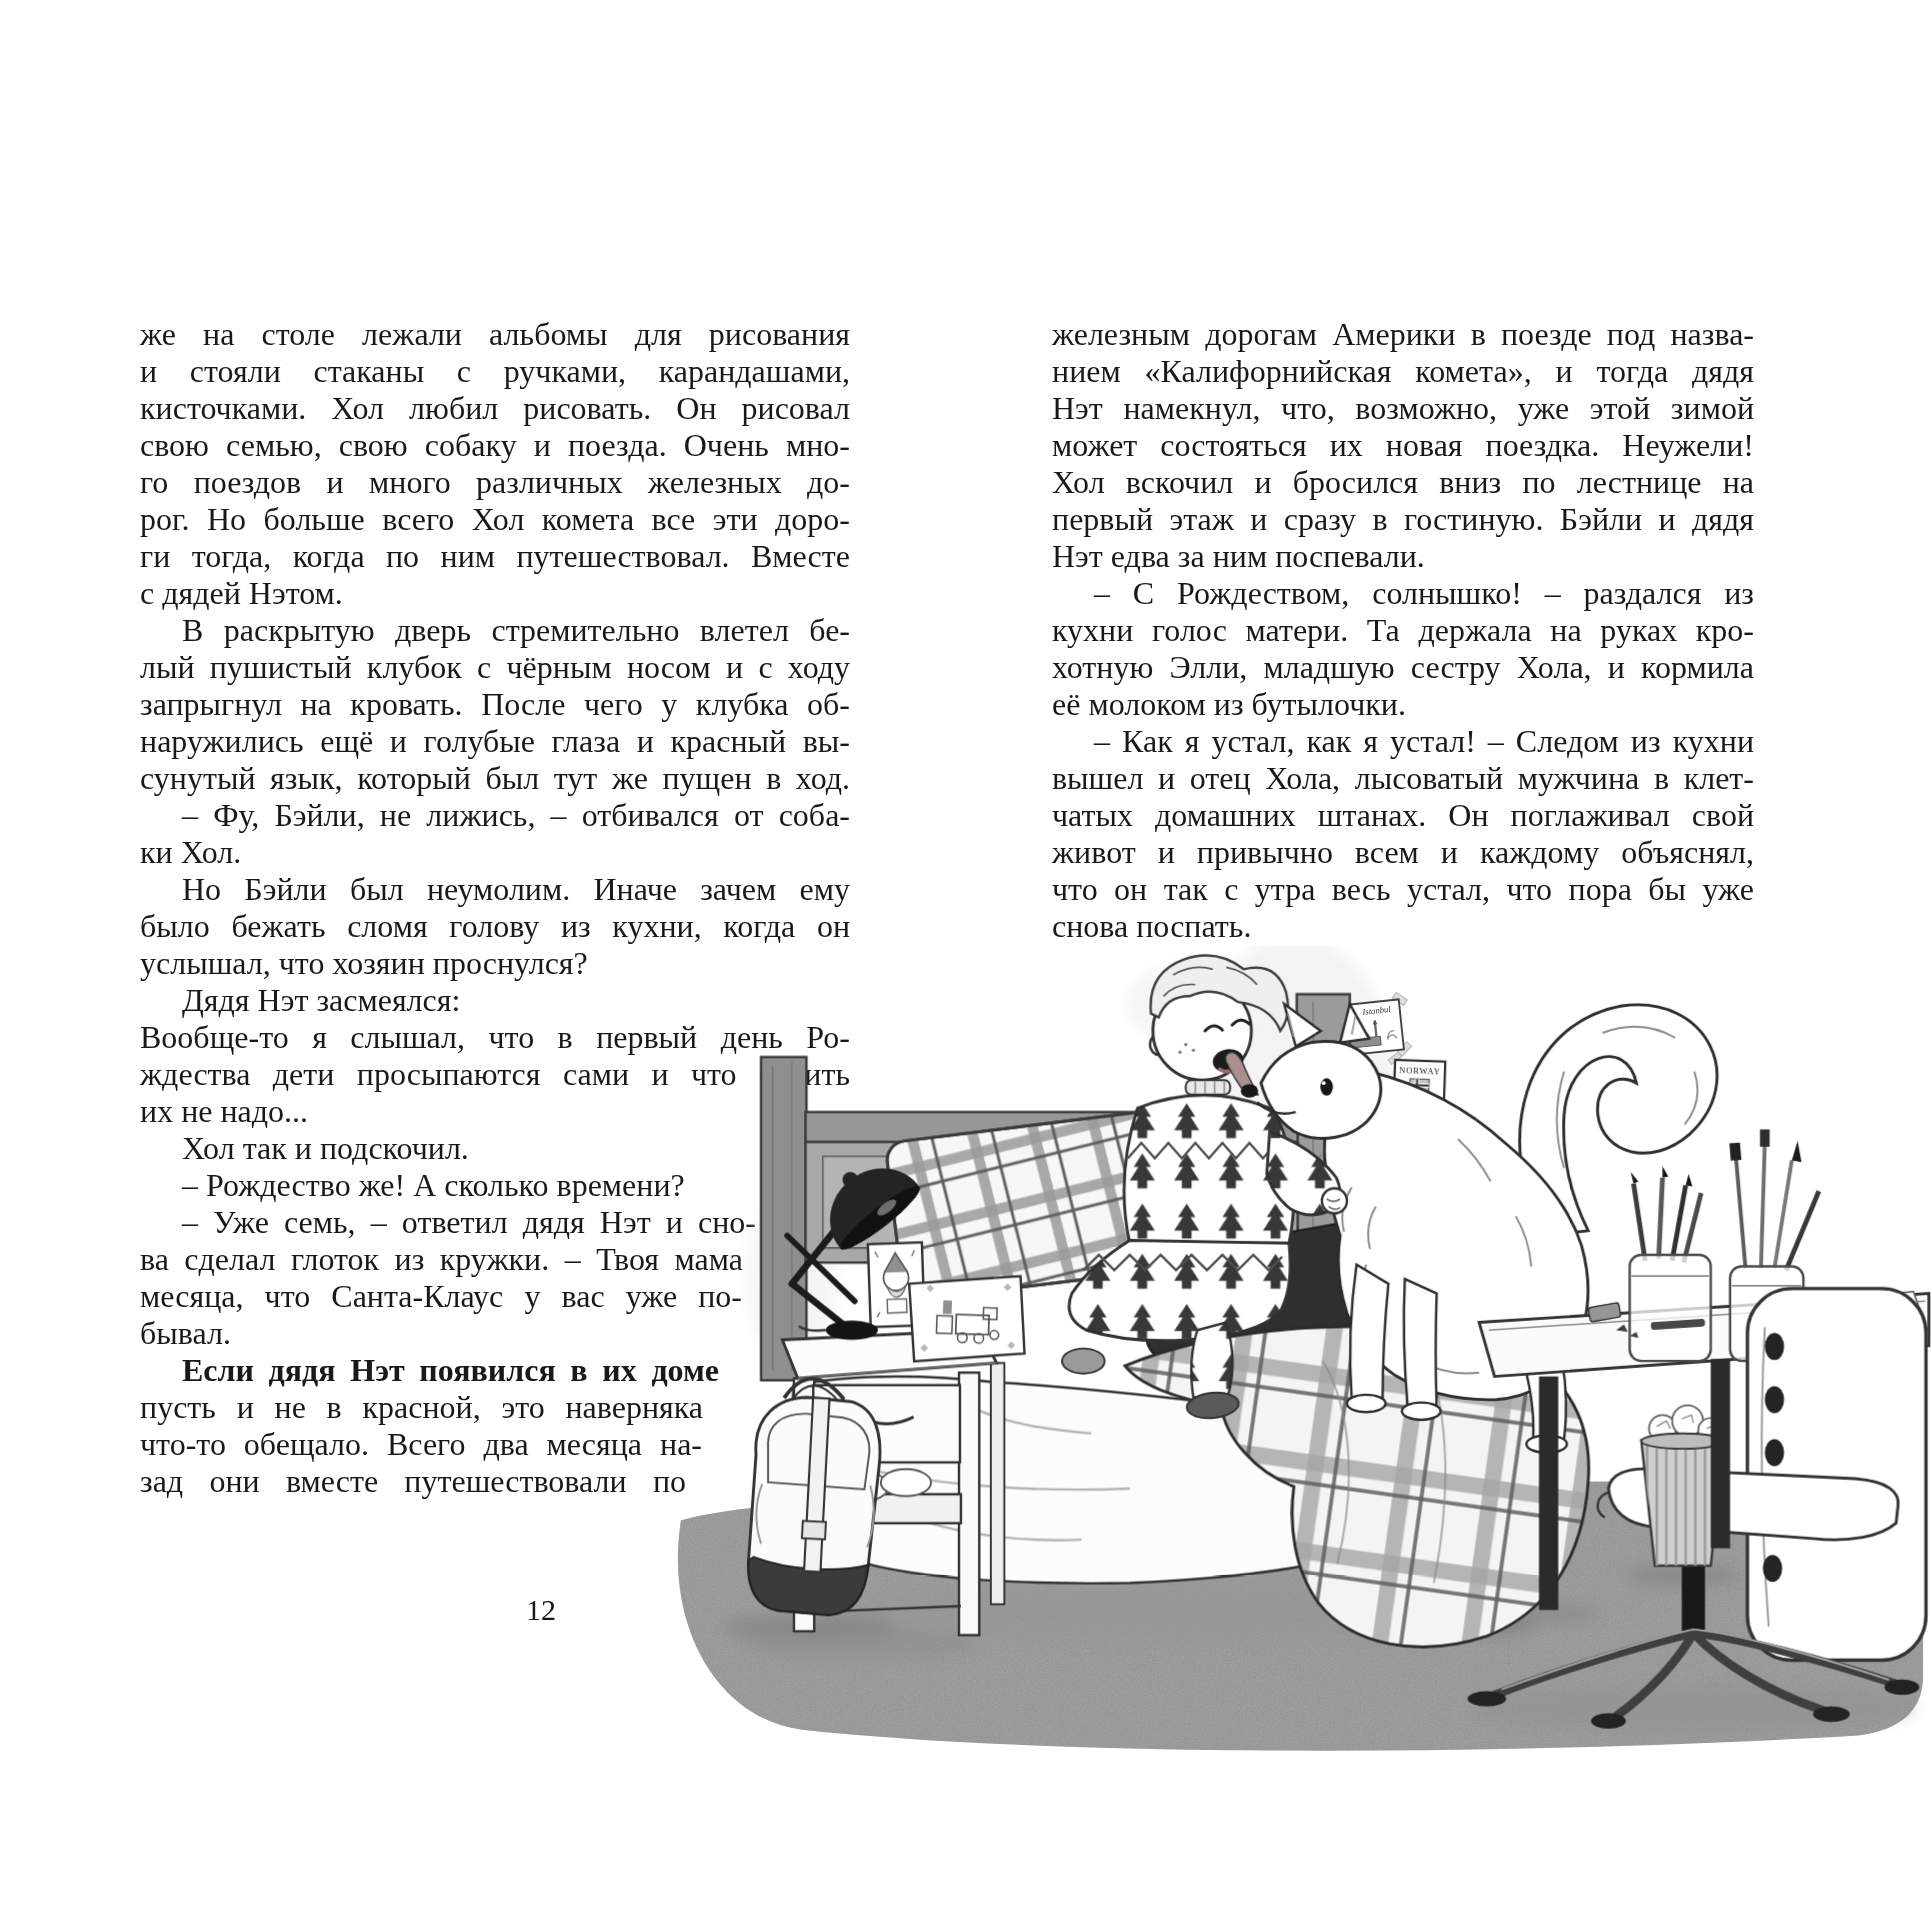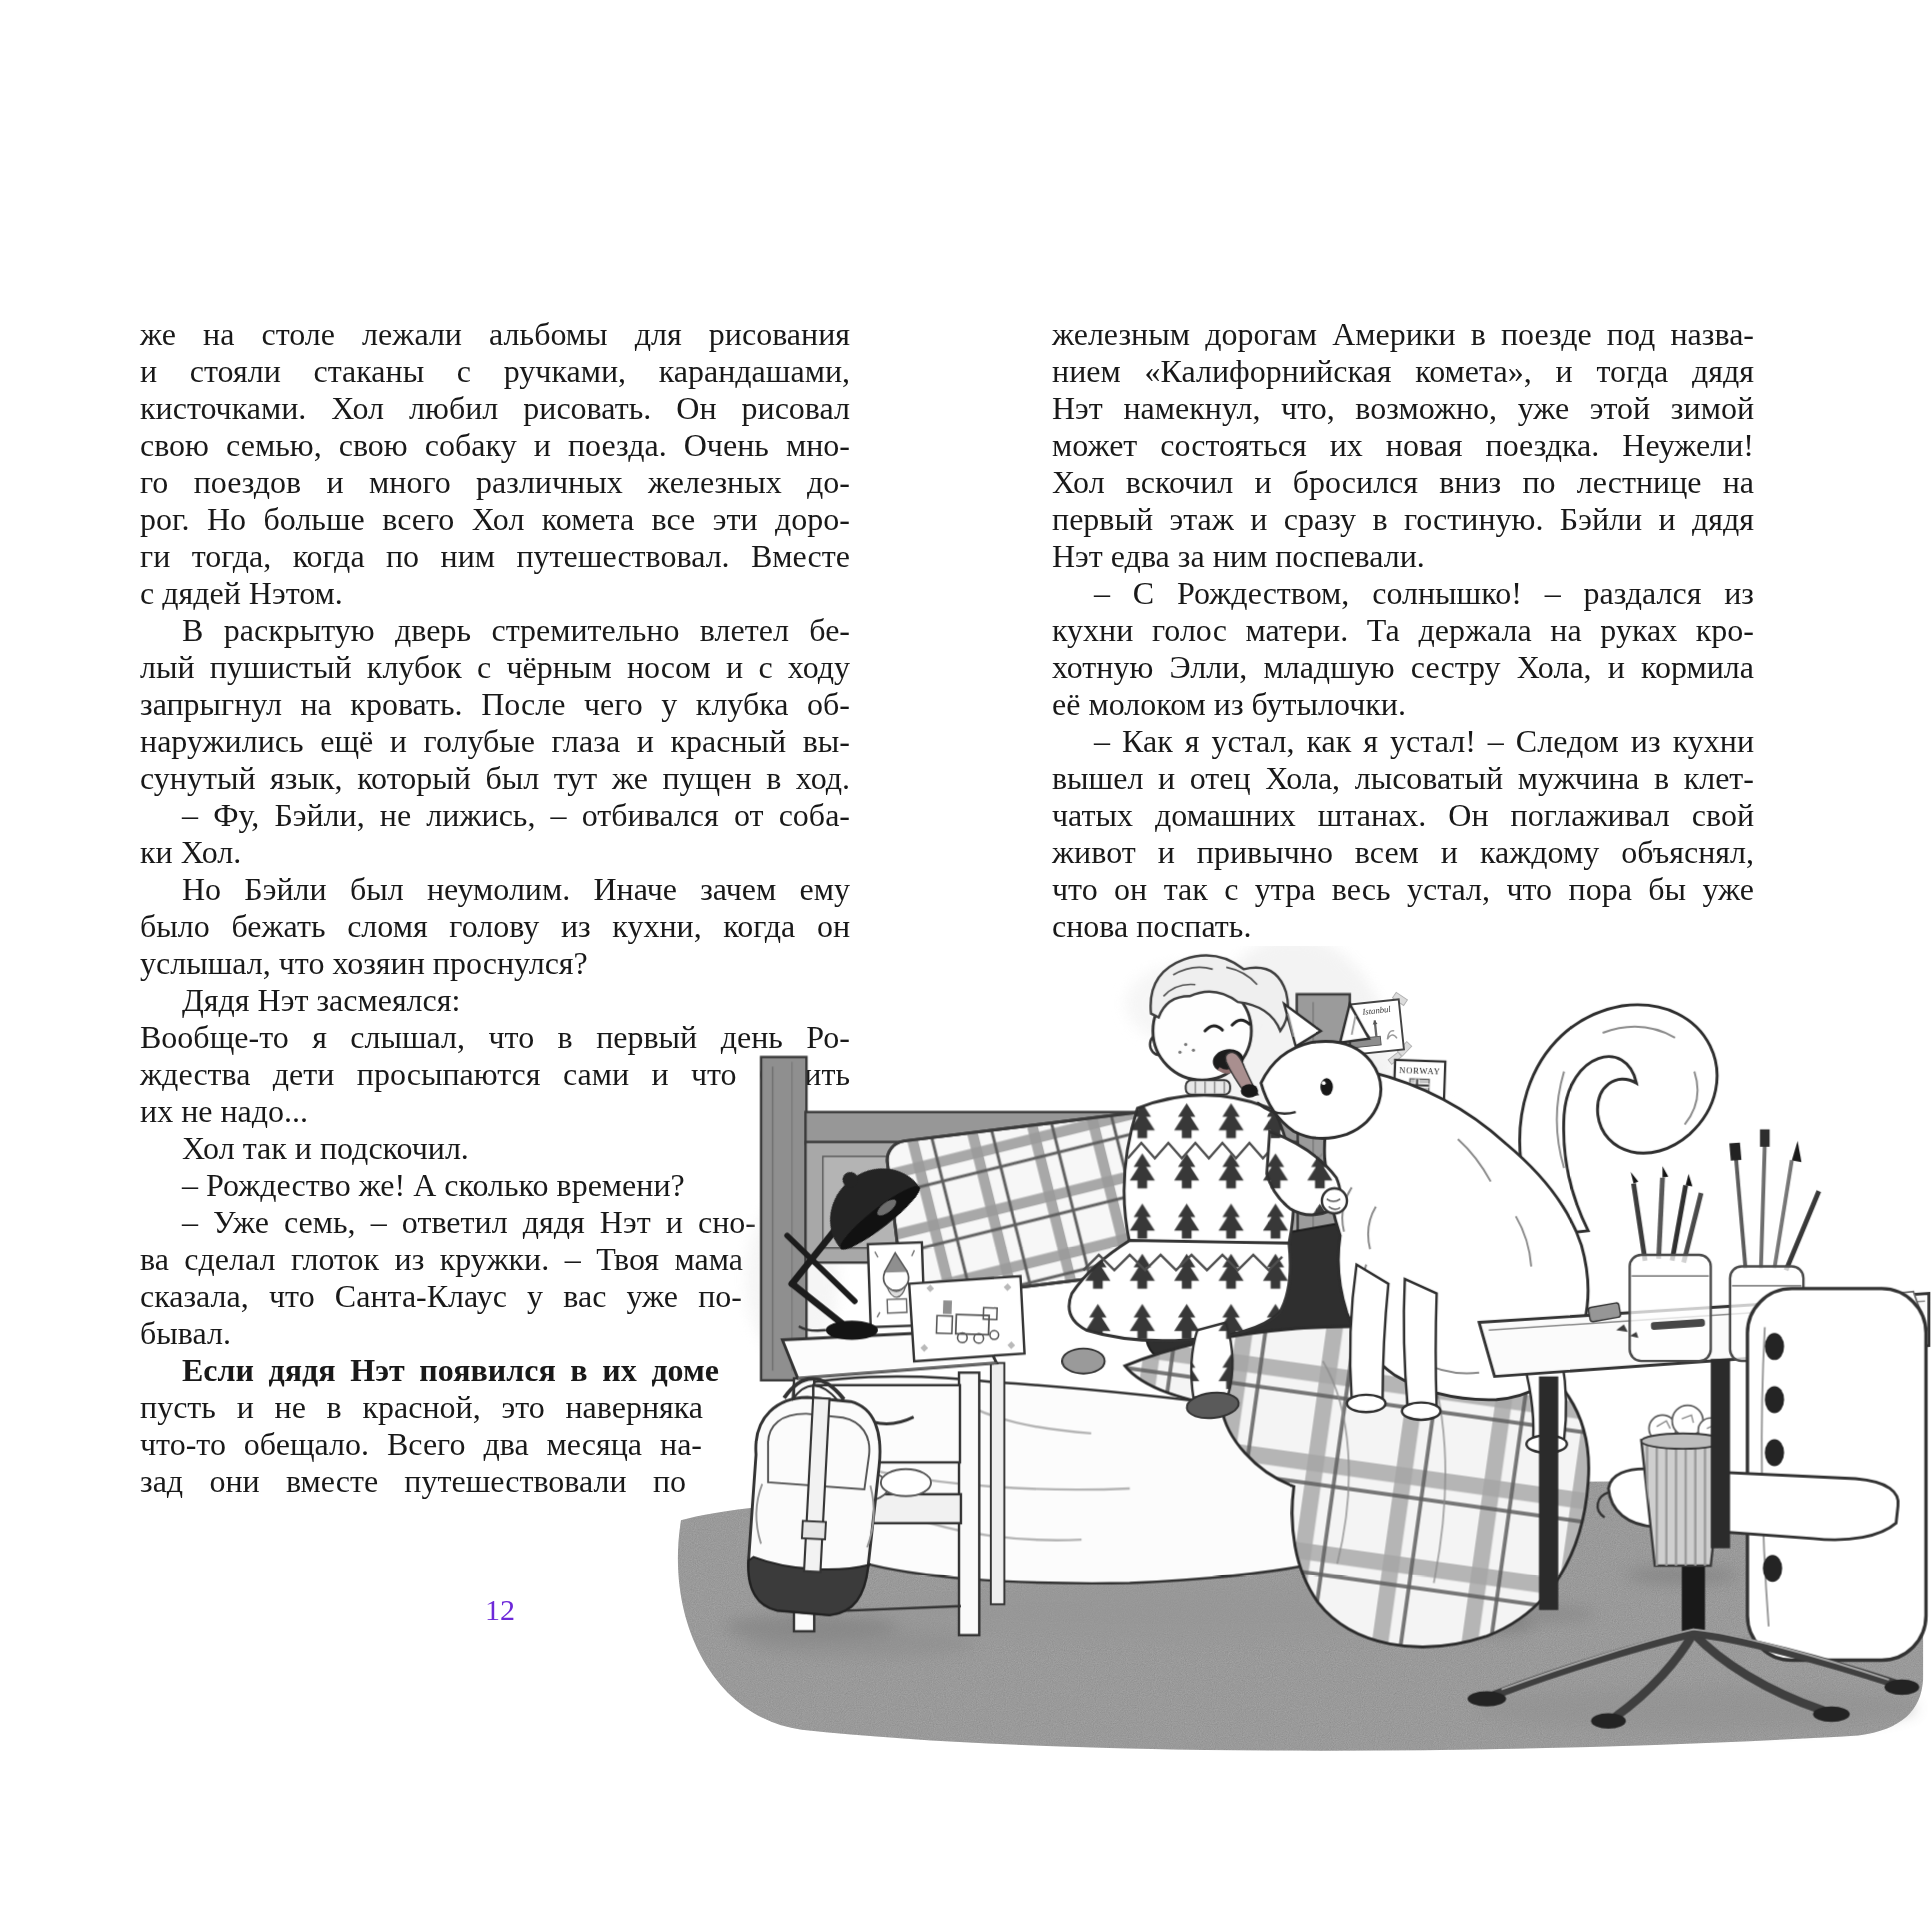--- a/index.html
+++ b/index.html
@@ -6,22 +6,22 @@
   .page{position:relative;width:1931px;height:1931px;background:#ffffff;overflow:hidden;
         font-family:"Liberation Serif", serif;color:#191919;}
   .col{position:absolute;top:316px;font-size:32px;line-height:37px;}
   .col-left{left:140px;width:710px;}
   .col-right{left:1052px;width:702px;}
   .line{width:710px;height:37px;text-align:justify;text-align-last:justify;
         box-sizing:border-box;overflow:visible;}
   .col-right .line{width:702px;}
   .line.indent{padding-left:42px;}
   .line.end{text-align-last:left;}
-  .page-number{position:absolute;left:444px;top:1593px;width:112px;text-align:center;
-               font-size:30px;color:#6d28d9;}
+  .page-number{position:absolute;left:444px;top:1593px;width:112px;text-align:right;
+               font-size:30px;color:#0f172a;}
   .illustration{position:absolute;left:454px;top:946px;width:1477px;height:830px;}
   svg text{font-family:"Liberation Serif", serif;}
 </style>
 </head>
 <body>
 
 <div class="page">
 
   <div class="col col-left" id="col-left">
       <div class="line">же на столе лежали альбомы для рисования</div>
@@ -43,21 +43,21 @@
       <div class="line">было бежать сломя голову из кухни, когда он</div>
       <div class="line end">услышал, что хозяин проснулся?</div>
       <div class="line indent end">Дядя Нэт засмеялся:</div>
       <div class="line">Вообще-то я слышал, что в первый день Ро-</div>
       <div class="line">ждества дети просыпаются сами и что будить</div>
       <div class="line end">их не надо...</div>
       <div class="line indent end">Хол так и подскочил.</div>
       <div class="line indent end">– Рождество же! А сколько времени?</div>
       <div class="line indent" style="width: 616px;">– Уже семь, – ответил дядя Нэт и сно-</div>
       <div class="line" style="width: 603px;">ва сделал глоток из кружки. – Твоя мама</div>
-      <div class="line" style="width: 602px;">сказала, что Санта-Клаус у вас уже по-</div>
+      <div class="line" style="width: 602px;">месяца, что Санта-Клаус у вас уже по-</div>
       <div class="line end">бывал.</div>
       <div class="line indent" style="width: 579px; font-weight: bold;">Если дядя Нэт появился в их доме</div>
       <div class="line" style="width: 563px;">пусть и не в красной, это наверняка</div>
       <div class="line" style="width: 562px;">что-то обещало. Всего два месяца на-</div>
       <div class="line" style="width: 546px;">зад они вместе путешествовали по</div>
     </div>
   <div class="col col-right" id="col-right">
       <div class="line">железным дорогам Америки в поезде под назва-</div>
       <div class="line">нием «Калифорнийская комета», и тогда дядя</div>
       <div class="line">Нэт намекнул, что, возможно, уже этой зимой</div>

